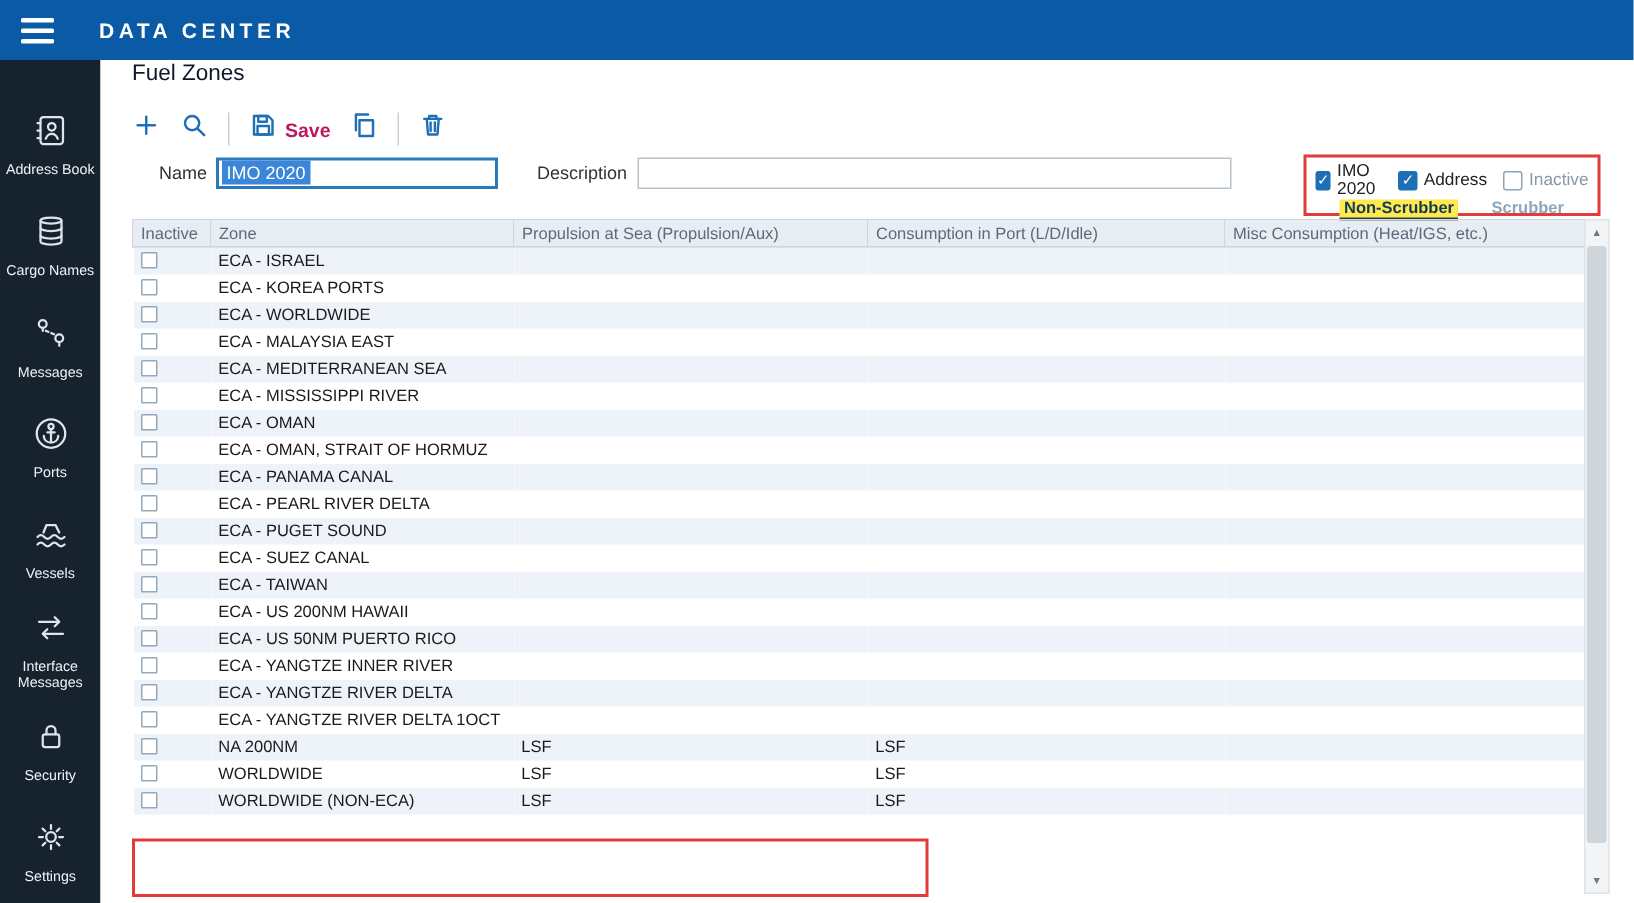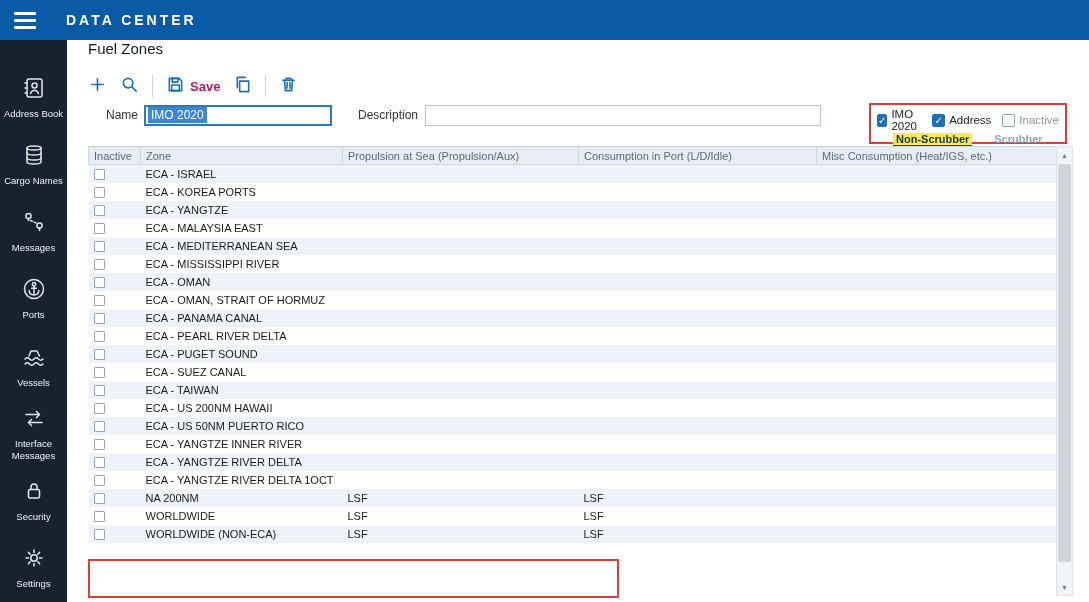--- a/index.html
+++ b/index.html
@@ -291,21 +291,21 @@
   </tr>
           <tr>
     <td><span class="row-cb"></span></td>
     <td>ECA - KOREA PORTS</td>
     <td></td>
     <td></td>
     <td></td>
   </tr>
           <tr>
     <td><span class="row-cb"></span></td>
-    <td>ECA - YANGTZE</td>
+    <td>ECA - WORLDWIDE</td>
     <td></td>
     <td></td>
     <td></td>
   </tr>
           <tr>
     <td><span class="row-cb"></span></td>
     <td>ECA - MALAYSIA EAST</td>
     <td></td>
     <td></td>
     <td></td>

